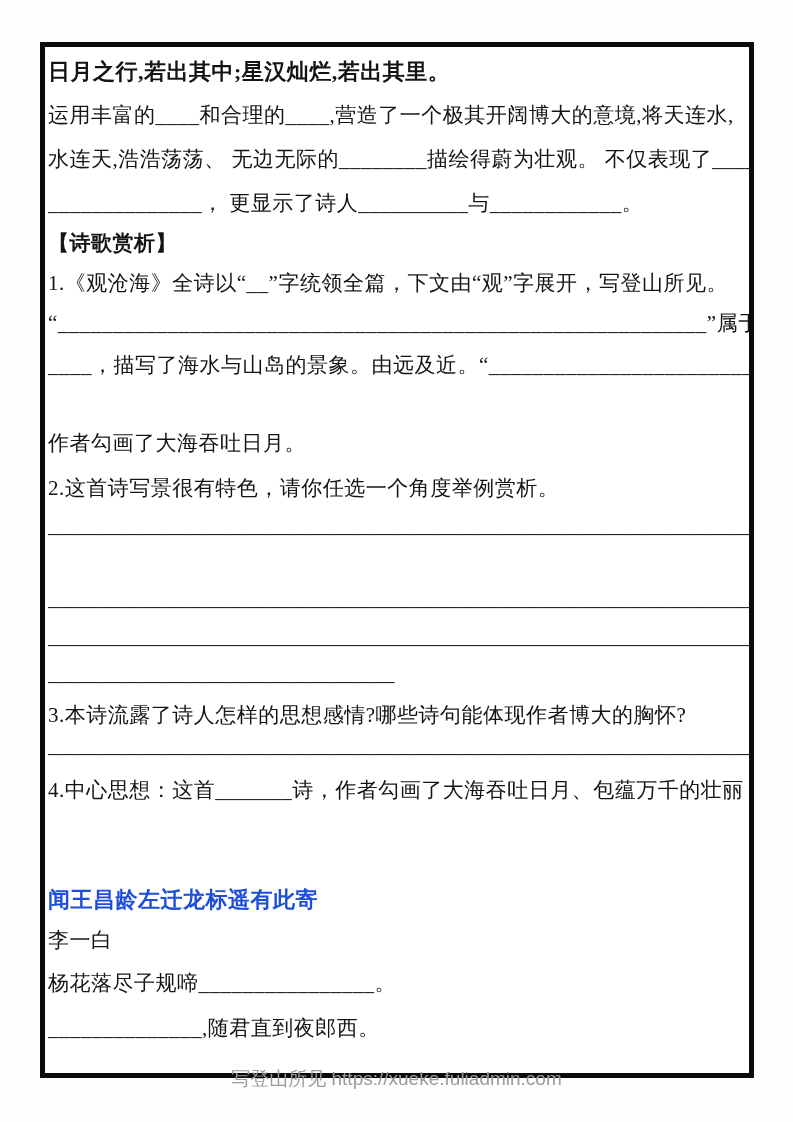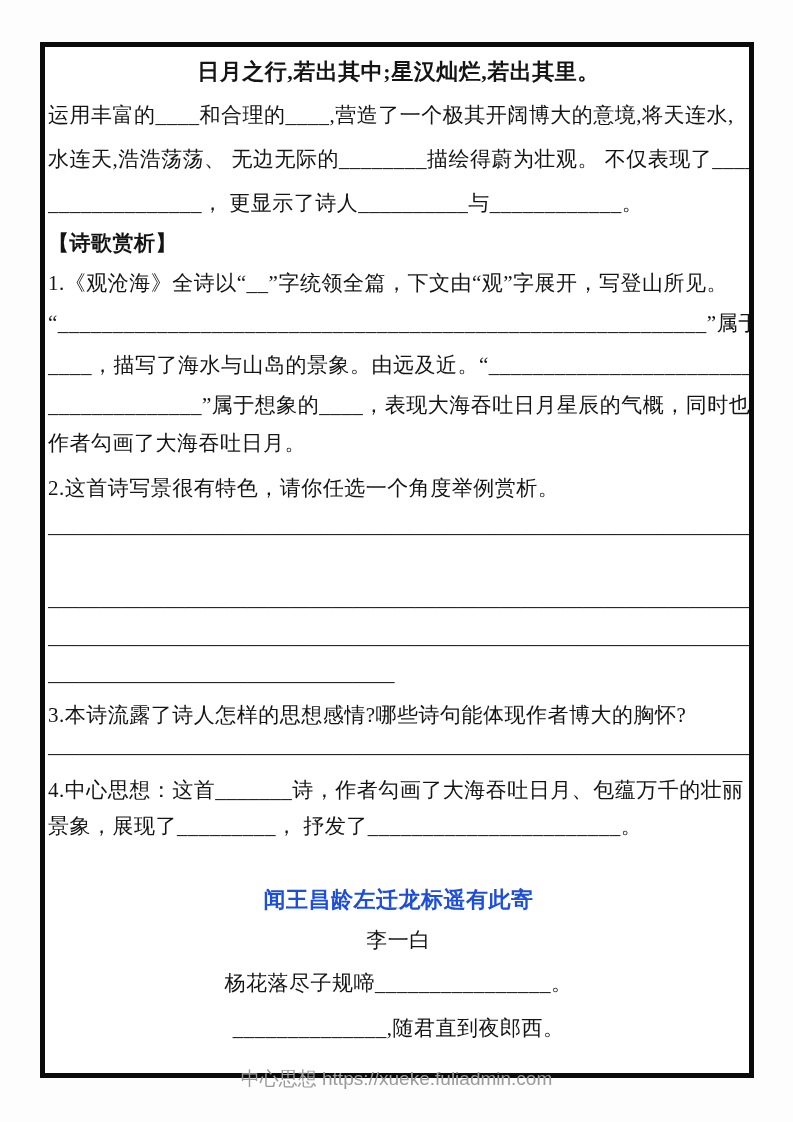--- a/index.html
+++ b/index.html
@@ -19,21 +19,21 @@
     background:#ffffff;
   }
   .ln{
     position:absolute;left:48px;right:44px;
     height:28px;line-height:28px;
     font-size:21px;
     white-space:nowrap;overflow:hidden;
     letter-spacing:0.5px;
     color:#141414;
   }
-  .center{text-align:center;}
+  .center{}
   .b{font-weight:bold;}
   .t1{font-size:22px;}
   .red{color:#1d4ed8;}
   .blankline{letter-spacing:0;}
   .wm{
     position:absolute;left:0;right:0;top:1066px;
     text-align:center;
     font-family:"Liberation Sans","DejaVu Sans",sans-serif;
     font-size:19px;
     color:#9a9a9a;
@@ -54,35 +54,33 @@
 
   <div class="ln" style="top:101px">运用丰富的____和合理的____,营造了一个极其开阔博大的意境,将天连水,</div>
   <div class="ln" style="top:145px">水连天,浩浩荡荡、 无边无际的________描绘得蔚为壮观。 不仅表现了____</div>
   <div class="ln b" style="top:229px">【诗歌赏析】</div>
 
   <div class="ln" style="top:189px">______________， 更显示了诗人__________与____________。</div>
 
   <div class="ln" style="top:269px">1.《观沧海》全诗以“__”字统领全篇，下文由“观”字展开，写登山所见。</div>
   <div class="ln" style="top:309px">“___________________________________________________________”属于</div>
   <div class="ln" style="top:351px">____，描写了海水与山岛的景象。由远及近。“_________________________</div>
-  <div class="ln" style="top:391px">______________”属于想象的____，表现大海吞吐日月星辰的气概，同时也</div>
   <div class="ln" style="top:429px">作者勾画了大海吞吐日月。</div>
 
   <div class="ln" style="top:474px">2.这首诗写景很有特色，请你任选一个角度举例赏析。</div>
   <div class="ln blankline" style="top:511px">____________________________________________________________________</div>
   <div class="ln blankline" style="top:584px">____________________________________________________________________</div>
   <div class="ln blankline" style="top:622px">____________________________________________________________________</div>
   <div class="ln blankline" style="top:659px">_________________________________</div>
 
   <div class="ln" style="top:701px">3.本诗流露了诗人怎样的思想感情?哪些诗句能体现作者博大的胸怀?</div>
   <div class="ln blankline" style="top:731px">____________________________________________________________________</div>
 
   <div class="ln" style="top:776px">4.中心思想：这首_______诗，作者勾画了大海吞吐日月、包蕴万千的壮丽</div>
-  <div class="ln" style="top:812px">景象，展现了_________， 抒发了_______________________。</div>
 
   <div class="ln center b t1 red" style="top:886px">闻王昌龄左迁龙标遥有此寄</div>
   <div class="ln center" style="top:926px">李一白</div>
   <div class="ln center" style="top:969px">杨花落尽子规啼________________。</div>
   <div class="ln center" style="top:1014px">______________,随君直到夜郎西。</div>
 
-  <div class="wm">中心思想 https://xueke.fuliadmin.com</div>
+  <div class="wm">写登山所见 https://xueke.fuliadmin.com</div>
 
 </div>
 
 </body></html>

